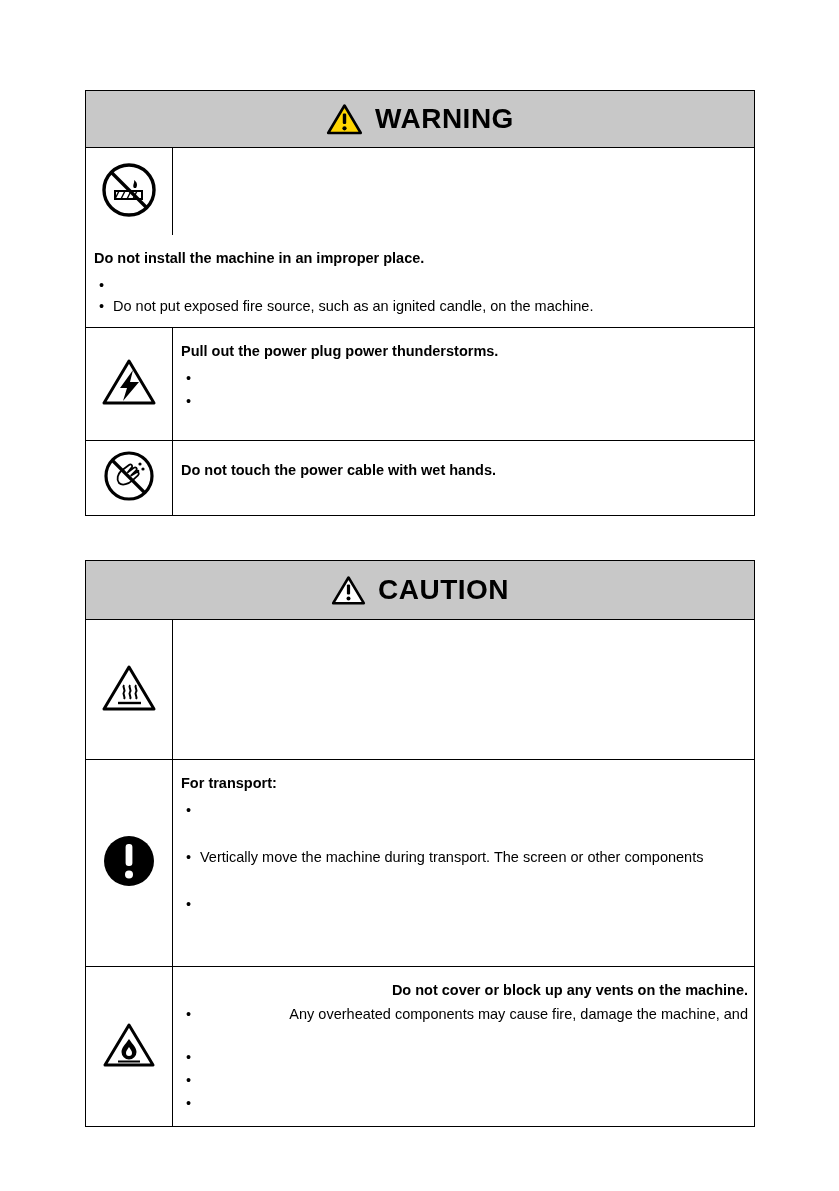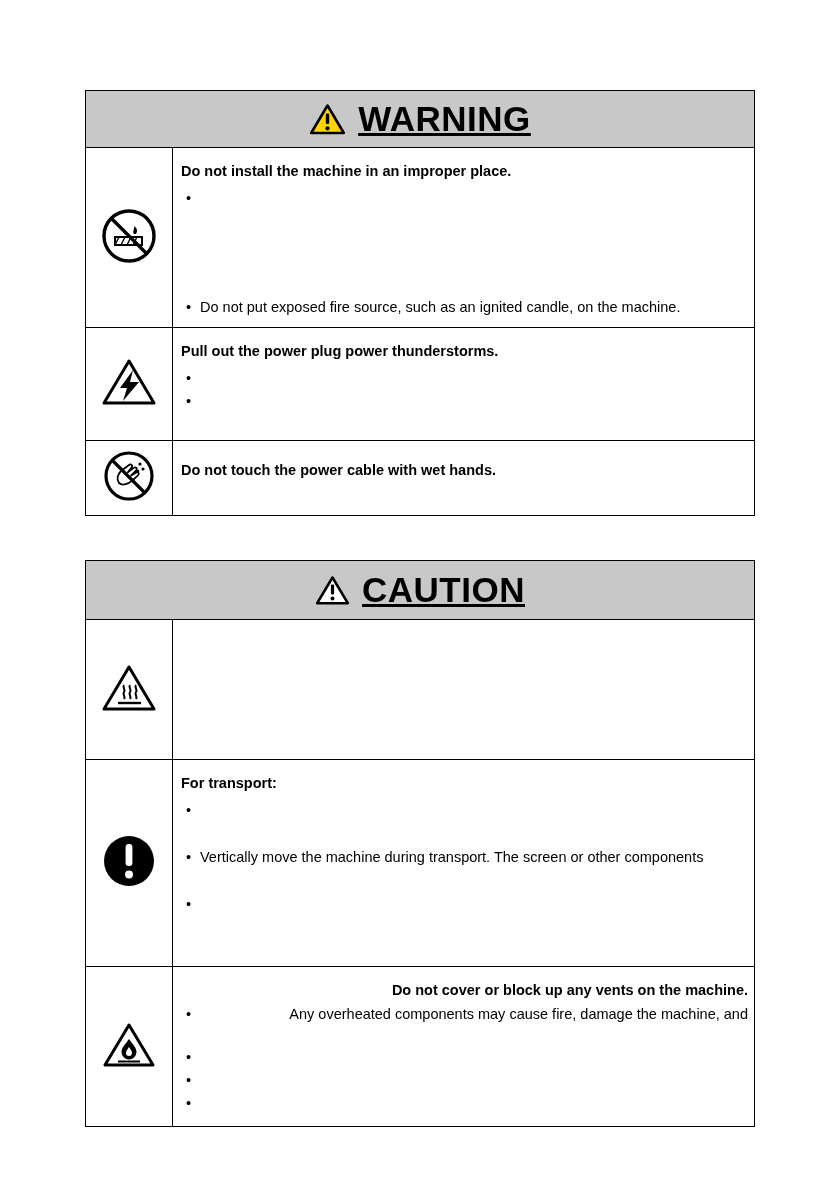--- a/index.html
+++ b/index.html
@@ -21,24 +21,23 @@
   .table-header {
     height: 56px;
     background: #c8c8c8;
     display: flex;
     align-items: center;
     justify-content: center;
     gap: 12px;
   }
   .table-header.caution-h { height: 58px; }
   .hdr-label {
-    font-size: 35px;
+    font-size: 28px;
     font-weight: bold;
     letter-spacing: 0.5px;
-    text-decoration: underline;
   }
   .hdr-icon { display: flex; align-items: center; }
   .trow {
     display: flex;
     border-top: 1px solid #000;
   }
   .icon-cell {
     width: 87px;
     flex: 0 0 87px;
     border-right: 1px solid #000;
@@ -63,42 +62,42 @@
     position: relative;
     padding-left: 19px;
     min-height: 21px;
   }
   .bullet::before {
     content: "\2022";
     position: absolute;
     left: 5px;
     top: 0;
   }
-  .mt88 { margin-top: 88px; }
+  .mt88 { }
   .mt26 { margin-top: 26px; }
   .mt24 { margin-top: 22px; }
   .mt2  { margin-top: 2px; }
 </style>
 </head>
 <body>
 
 <div class="safety-table" style="top:90px;">
 
   <div class="table-header">
     <span class="hdr-icon">
       <svg width="37" height="33" viewBox="0 0 37 33">
         <path d="M18.5 2.5 L34.8 30 L2.2 30 Z" fill="#ffd500" stroke="#000" stroke-width="2.6" stroke-linejoin="round"></path>
         <rect x="16.8" y="10.5" width="3.4" height="10.5" rx="1.2" fill="#000"></rect>
         <circle cx="18.5" cy="25.3" r="2.1" fill="#000"></circle>
       </svg>
     </span>
     <span class="hdr-label">WARNING</span>
   </div>
 
-  <div class="trow" style="height:180px;">
+  <div class="trow" style="height:180px;flex-direction:column;">
     <div class="icon-cell">
       <span>
         <svg width="58" height="58" viewBox="0 0 58 58">
           <circle cx="29" cy="29" r="25" fill="none" stroke="#000" stroke-width="3.4"></circle>
           <rect x="15" y="30" width="27" height="8" fill="none" stroke="#000" stroke-width="2"></rect>
           <line x1="19" y1="30" x2="15" y2="38" stroke="#000" stroke-width="1.4"></line>
           <line x1="25" y1="30" x2="21" y2="38" stroke="#000" stroke-width="1.4"></line>
           <line x1="31" y1="30" x2="27" y2="38" stroke="#000" stroke-width="1.4"></line>
           <line x1="37" y1="30" x2="33" y2="38" stroke="#000" stroke-width="1.4"></line>
           <path d="M34 27 c-2,-3 1,-5 0,-8 c3,2 4,5 2,8 Z" fill="#000"></path>

